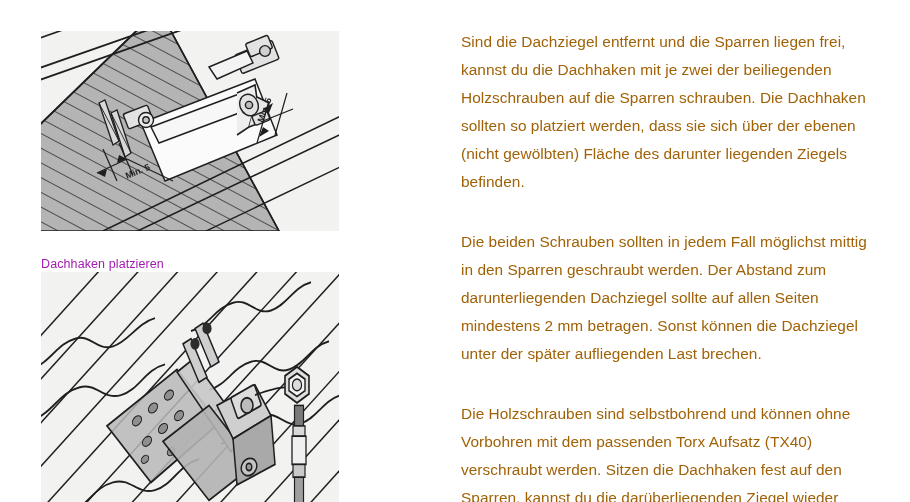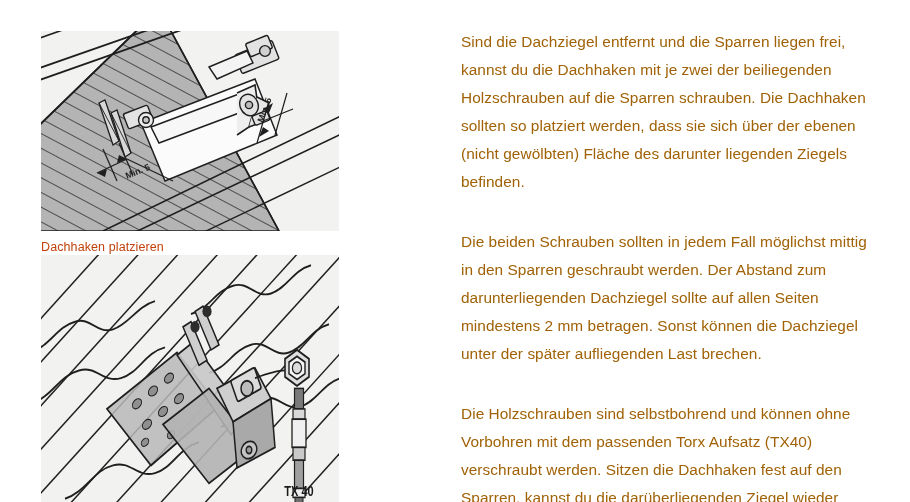--- a/index.html
+++ b/index.html
@@ -41,23 +41,23 @@
   .figure-frame.tall { height: 200px; }
   .figure-frame.tall2 { height: 254px; }
   .figure-frame svg {
     display: block;
     width: 100%;
     height: 100%;
   }
   .figure-caption {
     font-size: 12.5px;
     line-height: 16px;
-    color: #c2410c;
+    color: #a21caf;
     letter-spacing: 0.1px;
-    padding-top: 8px;
+    padding-top: 25px;
   }
 
   
   .text-column {
     position: absolute;
     left: 461px;
     top: 28px;
     width: 420px;
   }
   .body-paragraph {

